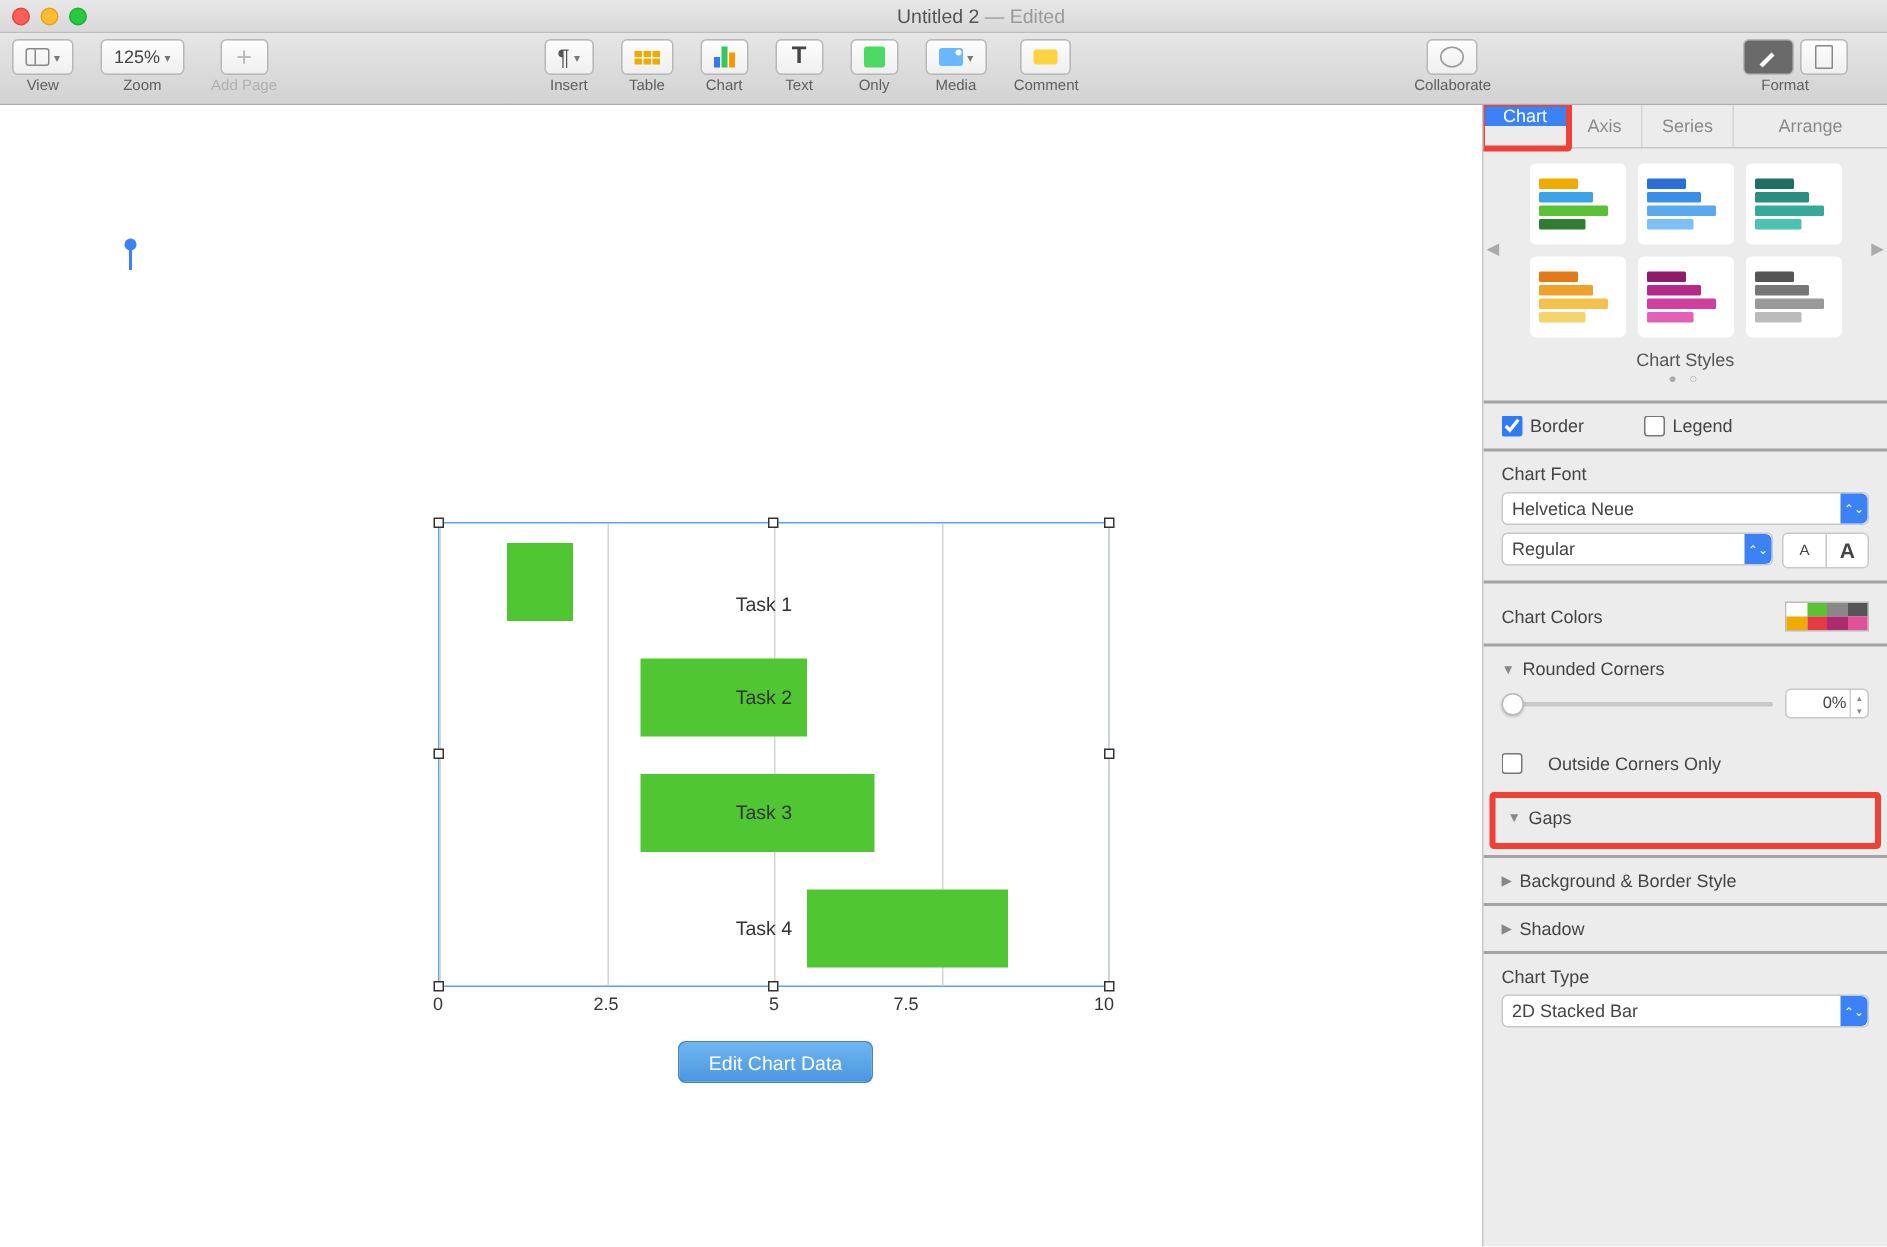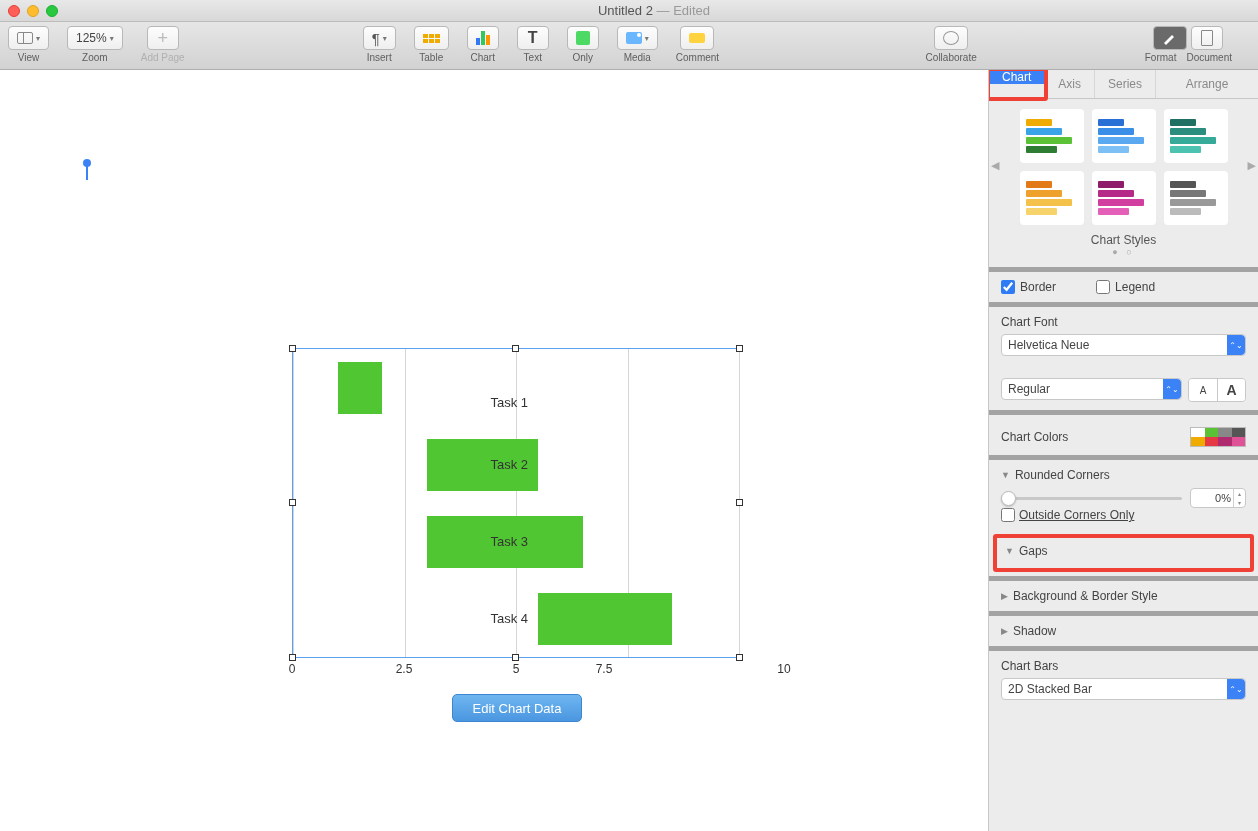--- a/index.html
+++ b/index.html
@@ -78,27 +78,27 @@
 
 .styles-panel{padding:10px 6px;text-align:center;position:relative;}
 .style-grid{display:grid;grid-template-columns:repeat(3,64px);gap:8px;justify-content:center;}
 .style-thumb{width:64px;height:54px;background:#fff;border-radius:4px;display:flex;flex-direction:column;justify-content:center;gap:2px;padding:6px;}
 .stripe{height:7px;border-radius:1px;}
 .style-arrow{position:absolute;top:60px;font-size:11px;color:#aaa;}
 .sa-l{left:2px;} .sa-r{right:2px;}
 .styles-label{font-size:12px;color:#555;margin-top:8px;}
 .dots{font-size:9px;color:#aaa;letter-spacing:3px;}
 
-.insp-section{padding:8px 12px;border-top:5px solid #a3a3a3;font-size:12px;color:#444;}
+.insp-section{padding:8px 12px;border-top:2px solid #a3a3a3;font-size:12px;color:#444;}
 .check-row{display:flex;gap:40px;align-items:center;}
 .check-row label{display:flex;align-items:center;gap:5px;}
 input[type=checkbox]{width:14px;height:14px;accent-color:#2f7bf5;}
 .sel{width:100%;height:22px;background:#fff;border:1px solid #c8c8c8;border-radius:4px;display:flex;align-items:center;padding:0 6px;position:relative;margin-top:5px;}
 .sel .arr{position:absolute;right:0;top:0;bottom:0;width:18px;background:#3b82f6;border-radius:0 4px 4px 0;display:flex;align-items:center;justify-content:center;color:#fff;font-size:8px;}
-.font-row{display:flex;gap:6px;margin-top:22px;}
+.font-row{display:flex;gap:6px;margin-top:5px;}
 .font-row .sel{flex:1;margin-top:0;}
 .abtns{display:flex;border:1px solid #c8c8c8;border-radius:4px;overflow:hidden;}
 .abtn{width:28px;height:22px;display:flex;align-items:center;justify-content:center;background:#fff;border-left:1px solid #c8c8c8;}
 .abtn:first-child{border-left:none;font-size:10px;}
 .abtn:last-child{font-size:14px;font-weight:bold;}
 .row{display:flex;align-items:center;justify-content:space-between;margin-top:4px;}
 .disclosure{display:flex;align-items:center;gap:5px;font-size:12px;color:#444;cursor:default;}
 .tri{font-size:9px;color:#888;}
 .slider-row{display:flex;align-items:center;gap:8px;margin-top:6px;}
 .slider-track{flex:1;height:3px;background:#c8c8c8;border-radius:2px;position:relative;}
@@ -250,21 +250,21 @@
     <div class="tbbtns">
       <div class="tbbtn ic-brush">
           <svg width="16" height="14" viewBox="0 0 16 14">
             <path d="M2 12 L10 4 L12 6 L4 14 Z" fill="#fff"></path>
           </svg>
         </div>
       <div class="tbbtn">
           <span class="ic-doc"></span>
         </div>
     </div>
-    <div style="display:flex;gap:10px;">
+    <div style="display:flex;gap:10px;flex-direction:column;">
         <div class="tblabel">Format</div>
         <div class="tblabel">Document</div>
       </div>
   </div>
 </div>
 
 <div class="main">
   <div class="canvas">
     <div class="cursor-mark"></div>
     <div class="chart-sel">
@@ -292,21 +292,21 @@
 
     <div class="bar-label" style="top:325px">Task 1</div>
     <div class="bar-label" style="top:387px">Task 2</div>
     <div class="bar-label" style="top:464px">Task 3</div>
     <div class="bar-label" style="top:541px">Task 4</div>
 
     <div class="axis-tick" style="left:292px">0</div>
     <div class="axis-tick" style="left:404px">2.5</div>
     <div class="axis-tick" style="left:516px">5</div>
     <div class="axis-tick" style="left:604px">7.5</div>
-    <div class="axis-tick" style="left:784px">10</div>
+    <div class="axis-tick" style="left:736px">10</div>
 
     <div class="edit-btn">Edit Chart Data</div>
   </div>
 
   <div class="inspector">
     <div class="insp-tabs">
       <div class="insp-tab-wrap">
         <div class="insp-tab active">Chart</div>
         <div class="tab-highlight"></div>
       </div>
@@ -417,21 +417,21 @@
             <div class="slider-thumb"></div>
           </div>
         <div class="numbox">
             <span>0%</span>
             <div class="stepper">
               <span>▴</span>
               <span>▾</span>
             </div>
           </div>
       </div>
-      <label style="display:flex;align-items:center;gap:4px;margin-top:0;text-decoration:underline;">
+      <label style="display:flex;align-items:center;gap:17px;margin-top:23px;">
           <input type="checkbox" style="">
           <span>Outside Corners Only</span>
         </label>
     </div>
 
     <div class="gaps-box">
       <div class="disclosure">
           <span class="tri">▼</span>
           <span>Gaps</span>
         </div>
@@ -443,20 +443,20 @@
           <span>Background &amp; Border Style</span>
         </div>
     </div>
     <div class="insp-section">
       <div class="disclosure">
           <span class="tri">▶</span>
           <span>Shadow</span>
         </div>
     </div>
     <div class="insp-section">
-      <div>Chart Bars</div>
+      <div>Chart Type</div>
       <div class="sel">
           <span>2D Stacked Bar</span>
           <span class="arr">⌃⌄</span>
         </div>
     </div>
   </div>
 </div>
 
 </body></html>

